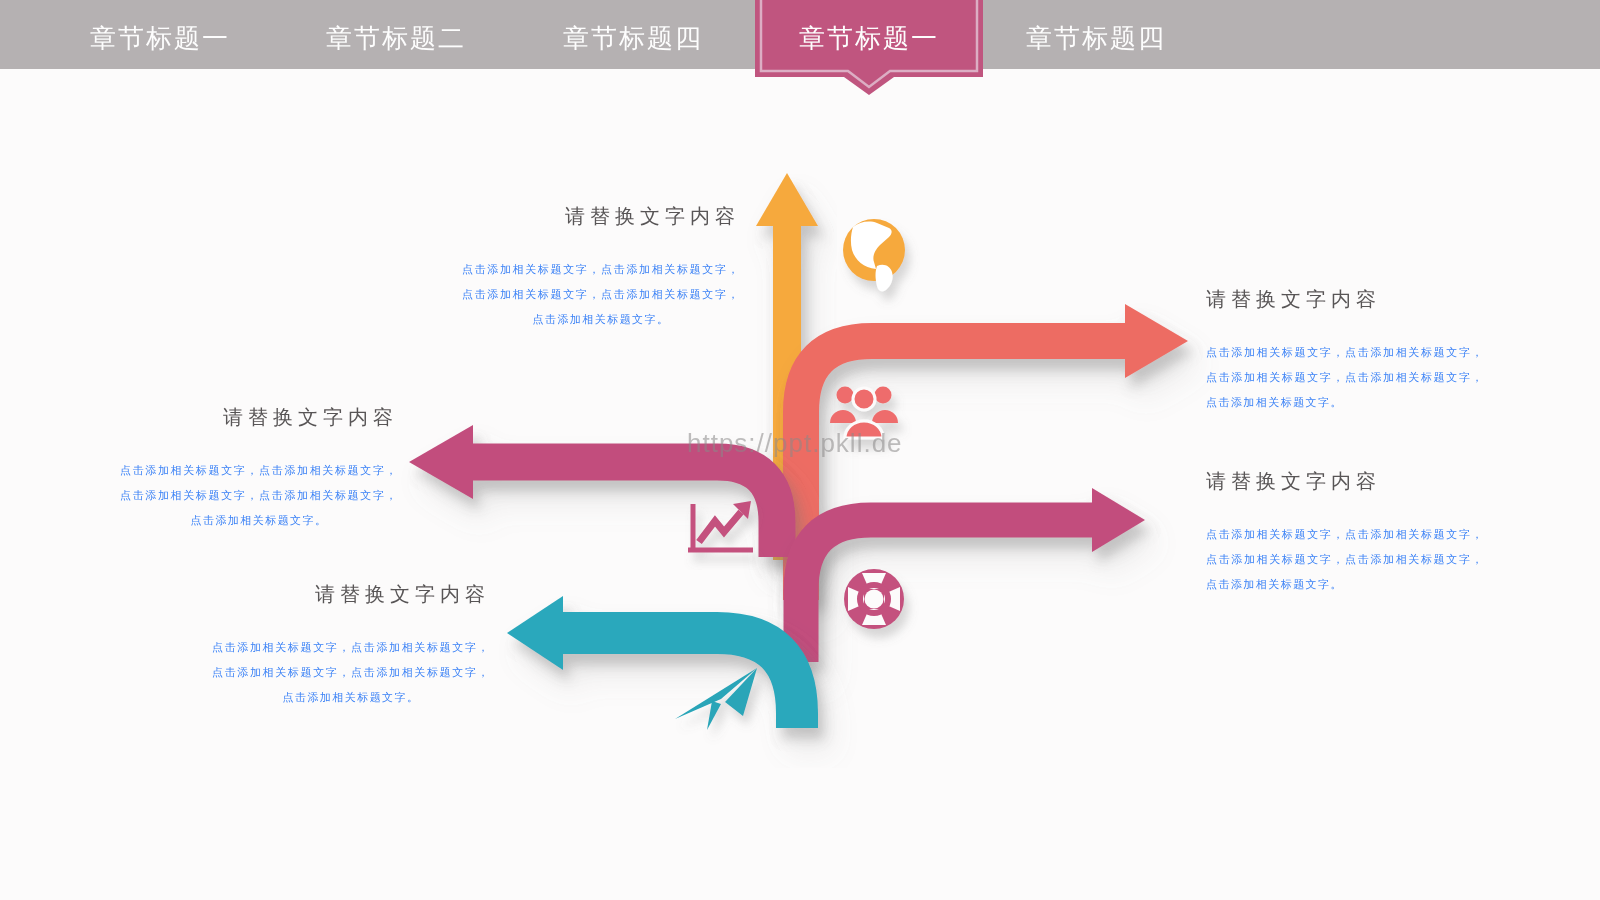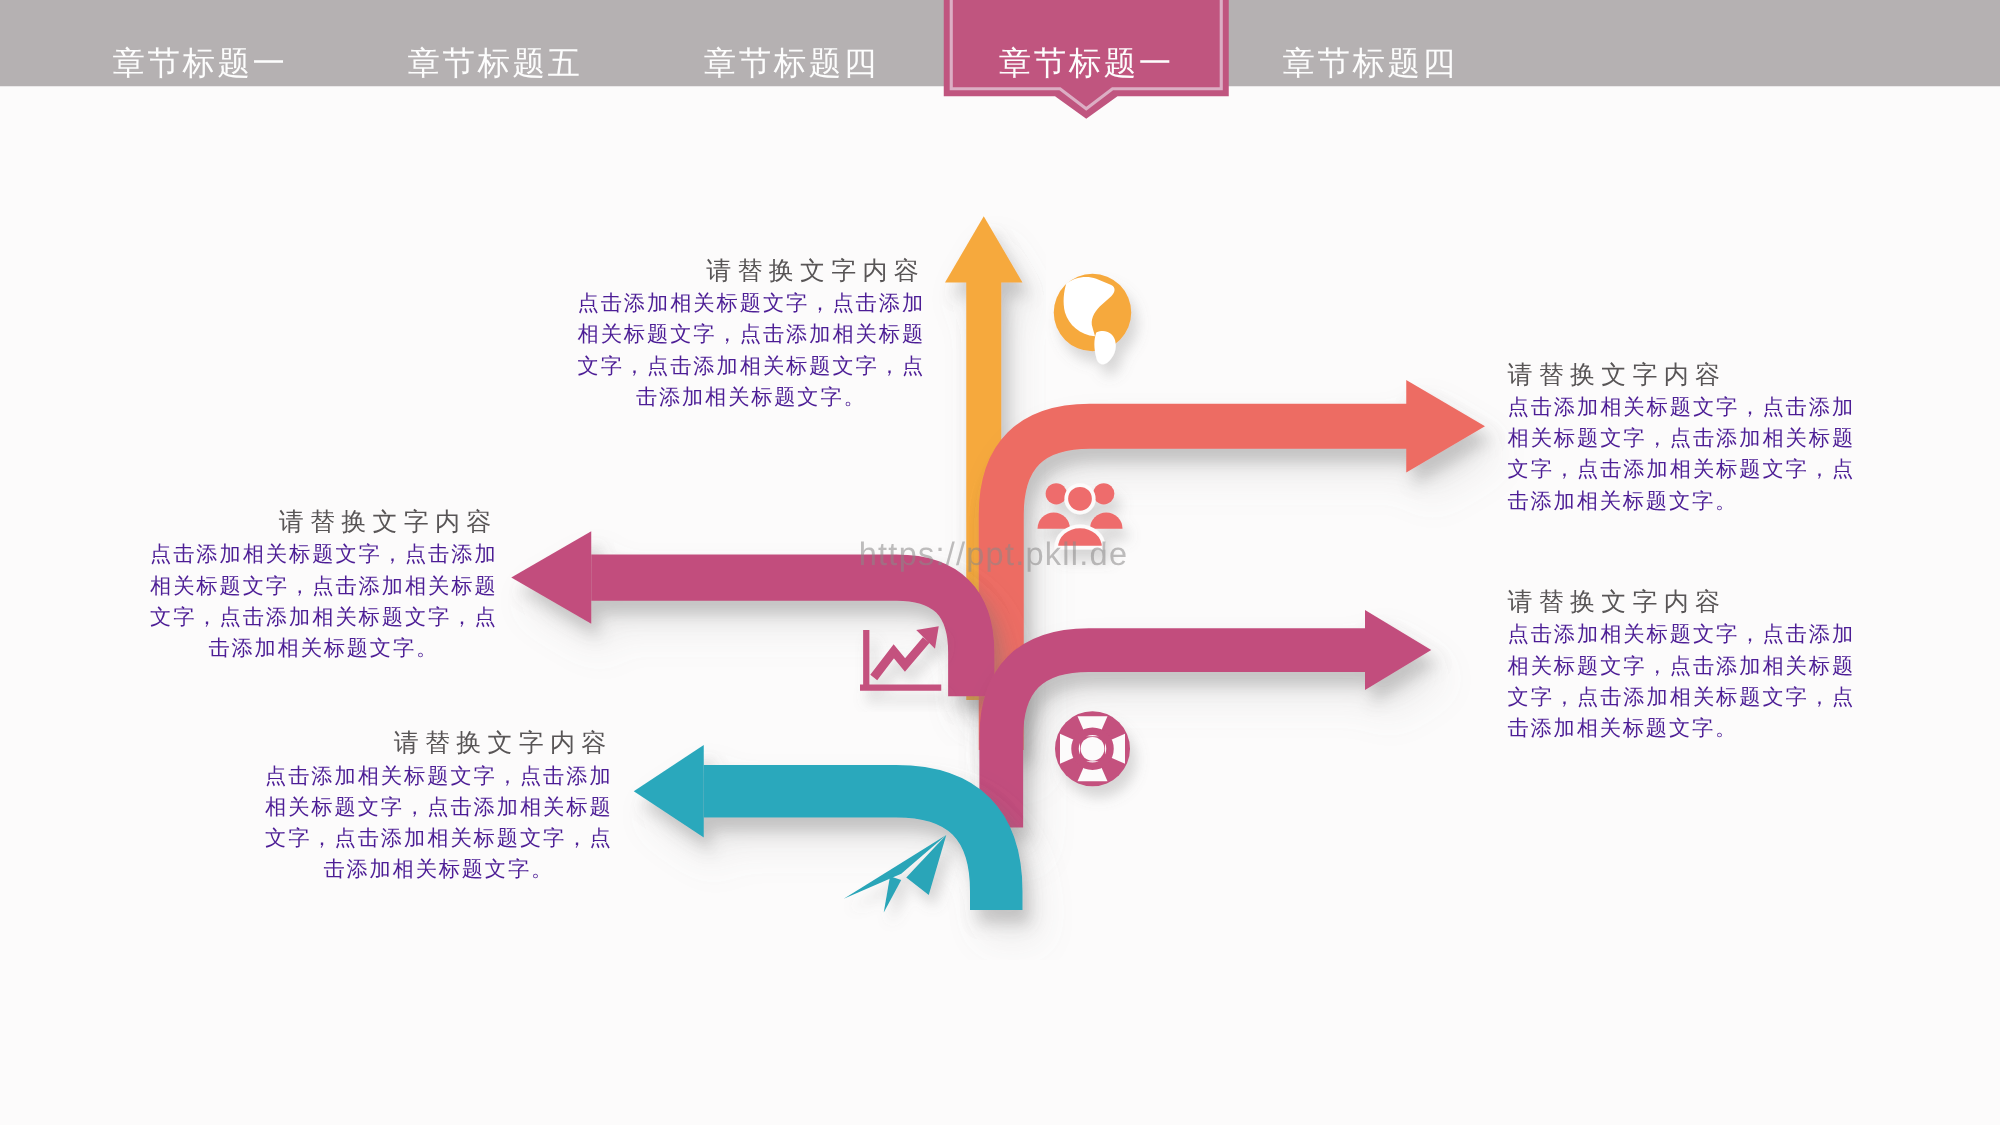--- a/index.html
+++ b/index.html
@@ -5,32 +5,32 @@
   html,body{margin:0;padding:0;}
   body{
     width:1600px;height:900px;position:relative;overflow:hidden;
     background:#fcfbfb;
     font-family:"Liberation Sans", sans-serif;
   }
   
   .navbar{position:absolute;left:0;top:0;width:1600px;height:69px;background:#b5b1b2;}
   .tabshape{position:absolute;left:0;top:0;width:1600px;height:110px;pointer-events:none;}
   .tab{
-    position:absolute;top:16px;height:69px;display:flex;align-items:center;justify-content:center;
+    position:absolute;top:4px;height:69px;display:flex;align-items:center;justify-content:center;
     color:#fdfdfd;font-size:26px;letter-spacing:2px;white-space:nowrap;cursor:pointer;
     transform:translateX(-50%);padding:0 20px;
   }
   .tab.active{z-index:3;}
   
   .tblock{position:absolute;width:300px;}
   .tblock .ttl{
     font-size:20px;letter-spacing:5px;color:#585556;white-space:nowrap;font-family:Liberation Mono, monospace;
   }
   .tblock .bdy{
-    margin-top:0;font-size:17px;line-height:25px;letter-spacing:1.45px;color:#4c1d95;
+    margin-top:27px;font-size:11px;line-height:25px;letter-spacing:1.45px;color:#3b82f6;
     width:278px;text-align:justify;word-break:break-all;line-break:anywhere;
   }
   .al-r .ttl{text-align:right;}
   .al-r .bdy{margin-left:auto;text-align:justify;text-align-last:center;}
   .al-l .ttl{text-align:left;}
   .b1{left:440px;top:203px;}
   .b2{left:1206px;top:286px;}
   .b3{left:98px;top:404px;}
   .b4{left:190px;top:581px;}
   .b5{left:1206px;top:468px;}
@@ -46,21 +46,21 @@
 <body>
 
 <div class="navbar"></div>
 
 <svg class="tabshape" viewBox="0 0 1600 110">
   <path d="M755,0 H983 V77 H894 L869,95 L844,77 H755 Z" fill="#c0557f"></path>
   <path d="M761,0 V71 H848 L869,87 L890,71 H977 V0" fill="none" stroke="#dcaec4" stroke-width="2.5"></path>
 </svg>
 
 <div class="tab" style="left:160px">章节标题一</div>
-<div class="tab" style="left:396px">章节标题五</div>
+<div class="tab" style="left:396px">章节标题二</div>
 <div class="tab" style="left:633px">章节标题四</div>
 <div class="tab active" style="left:869px">章节标题一</div>
 <div class="tab" style="left:1096px">章节标题四</div>
 
 <svg class="diagram" viewBox="0 0 1600 900">
   <defs>
     <filter id="ash" x="-30%" y="-30%" width="160%" height="160%">
       <feDropShadow dx="6" dy="11" stdDeviation="6" flood-color="#6b6b6b" flood-opacity="0.30"></feDropShadow>
       <feDropShadow dx="10" dy="18" stdDeviation="13" flood-color="#8a8a8a" flood-opacity="0.16"></feDropShadow>
     </filter>

